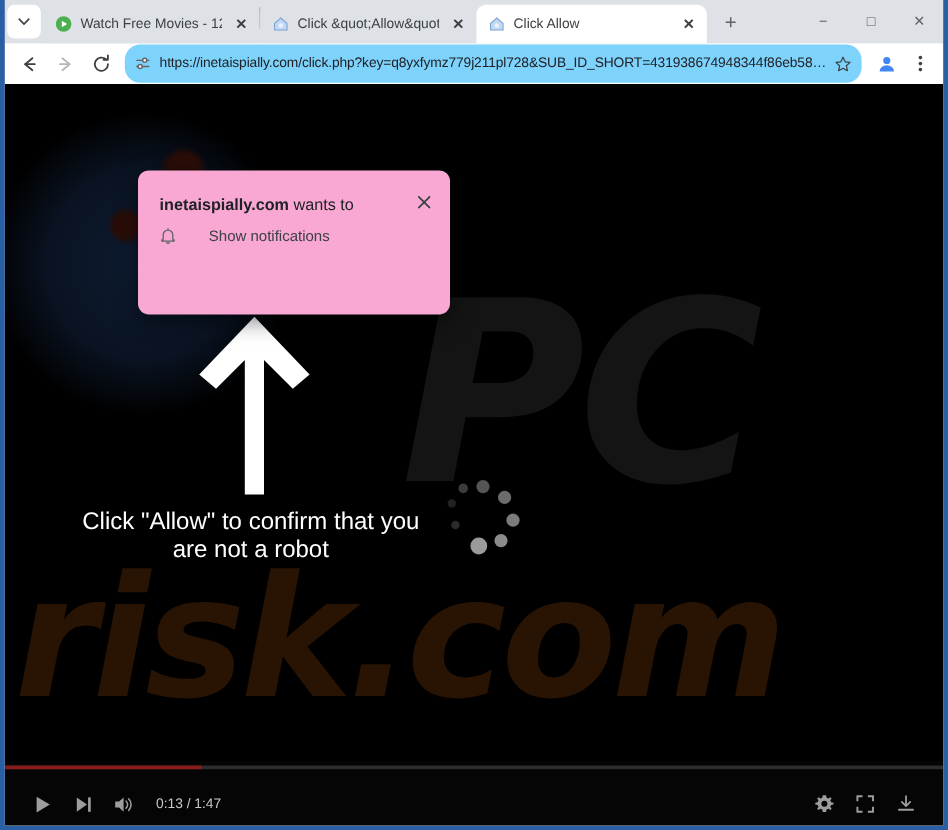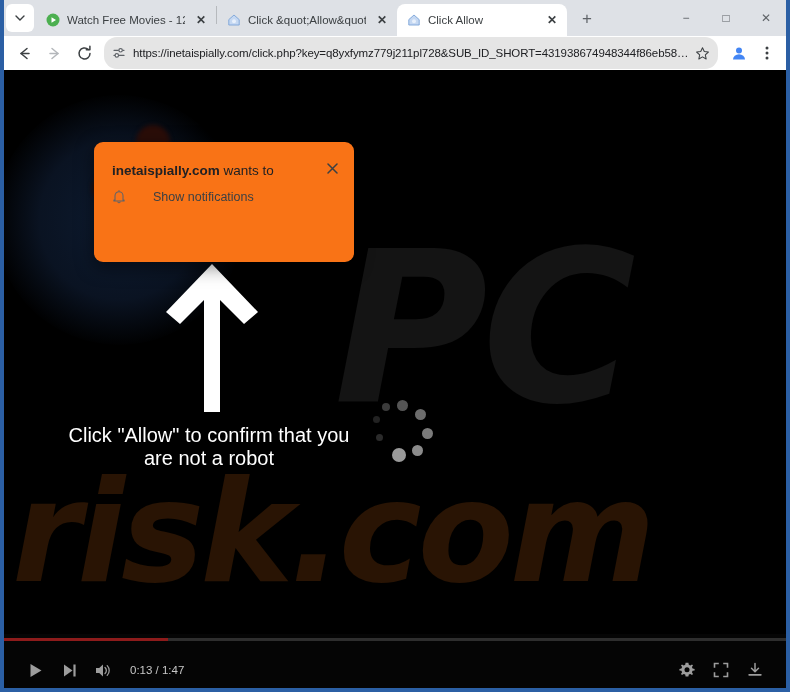--- a/index.html
+++ b/index.html
@@ -67,21 +67,21 @@
   
   #toolbar{
     height:34px;background:#fff;display:flex;align-items:center;
     padding:0 6px;
   }
   .nav-btn{
     width:28px;height:28px;border-radius:50%;
     display:flex;align-items:center;justify-content:center;margin-right:2px;
   }
   #omnibox{
-    flex:1 1 auto;height:32px;background:#e5e5e5;border-radius:13px;
+    flex:1 1 auto;height:32px;background:#7dd3fc;border-radius:13px;
     display:flex;align-items:center;padding:0 4px 0 8px;
     margin:0 6px 0 4px; min-width:0;
   }
   #omnibox-url{
     font-size:11.5px;color:#202124;white-space:nowrap;overflow:hidden;
     text-overflow:clip; flex:1 1 auto; margin-left:7px; letter-spacing:-0.1px;
   }
   #bookmark-star{width:24px;height:24px;display:flex;align-items:center;justify-content:center;}
   .tb-right{width:26px;height:26px;display:flex;align-items:center;justify-content:center;margin-left:2px;}
 
@@ -138,22 +138,22 @@
   #controls-row{
     position:absolute;left:0;top:18px;width:782px;height:36px;
     display:flex;align-items:center;padding:0 14px;
   }
   .vc-btn{width:34px;height:30px;display:flex;align-items:center;justify-content:center;}
   #time-display{color:#c8c8c8;font-size:11.5px;margin-left:10px;}
   .vc-right{margin-left:auto;display:flex;align-items:center;}
 
   
   #permission-dialog{
-    position:absolute;left:90px;top:72px;width:260px;height:120px;
-    background:#f97316;border-radius:9px;
+    position:absolute;left:111px;top:72px;width:260px;height:120px;
+    background:#f9a8d4;border-radius:9px;
     box-shadow:0 5px 18px rgba(0,0,0,.5);
     overflow:hidden;
   }
   #dialog-title{
     position:absolute;left:18px;top:21px;font-size:13.5px;color:#202124;
   }
   #dialog-title b{font-weight:bold;}
   #dialog-close{
     position:absolute;right:12px;top:16px;width:20px;height:20px;
     display:flex;align-items:center;justify-content:center;
@@ -202,21 +202,21 @@
       <span class="favicon">
         <svg width="14" height="14" viewBox="0 0 14 14">
           <path d="M7 2 L12.2 6.6 L12.2 12 L1.8 12 L1.8 6.6 Z" fill="#c5d8f2" stroke="#7ba4d8" stroke-width="0.9"></path>
           <circle cx="7" cy="8.3" r="2" fill="#e8f0fb"></circle>
         </svg>
       </span>
       <span class="title">Click &amp;quot;Allow&amp;quot;</span>
       <span class="tabclose">✕</span>
     </div>
 
-    <div class="tab active" style="width:170px">
+    <div class="tab active" style="width:192px">
       <span class="favicon">
         <svg width="14" height="14" viewBox="0 0 14 14">
           <path d="M7 2 L12.2 6.6 L12.2 12 L1.8 12 L1.8 6.6 Z" fill="#c5d8f2" stroke="#7ba4d8" stroke-width="0.9"></path>
           <circle cx="7" cy="8.3" r="2" fill="#e8f0fb"></circle>
         </svg>
       </span>
       <span class="title">Click Allow</span>
       <span class="tabclose">✕</span>
     </div>
 

